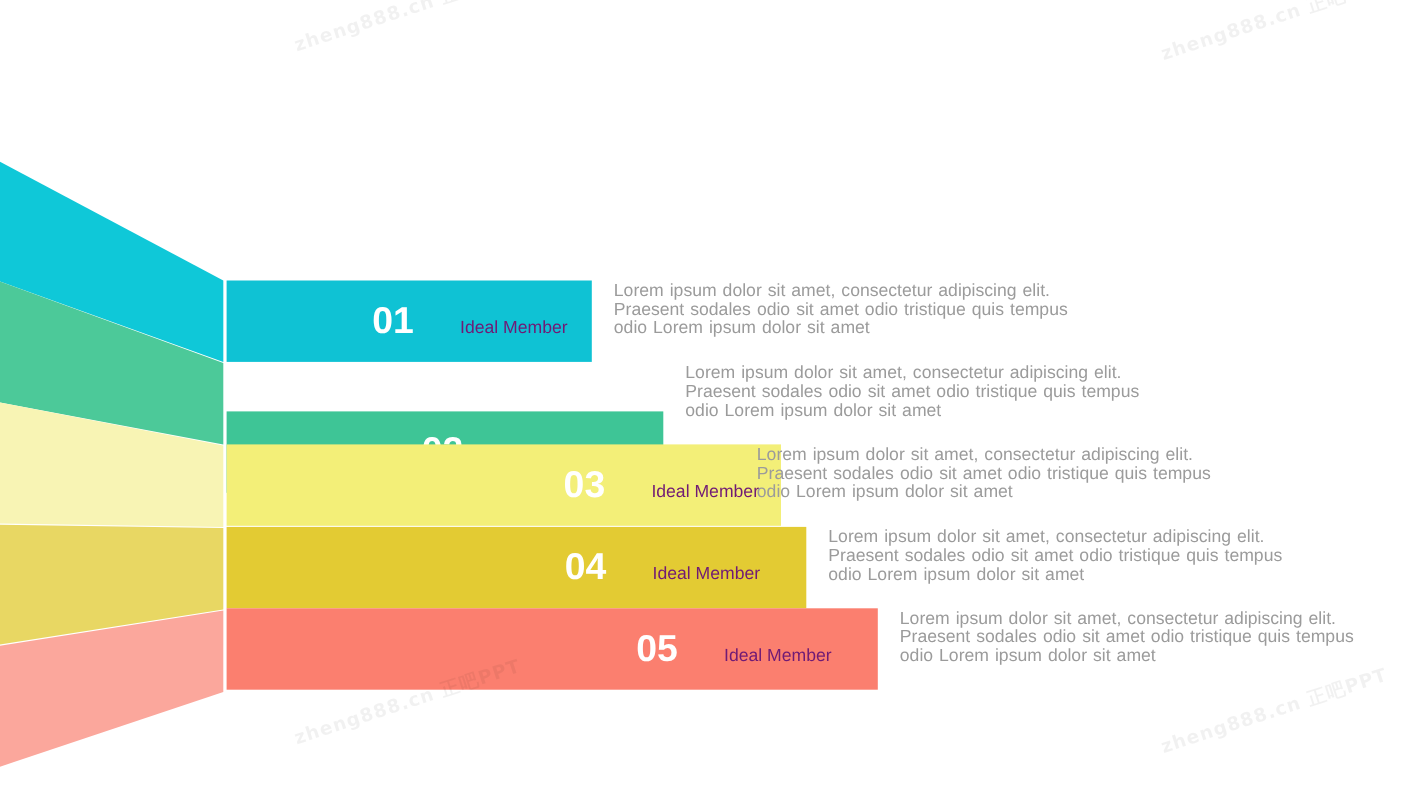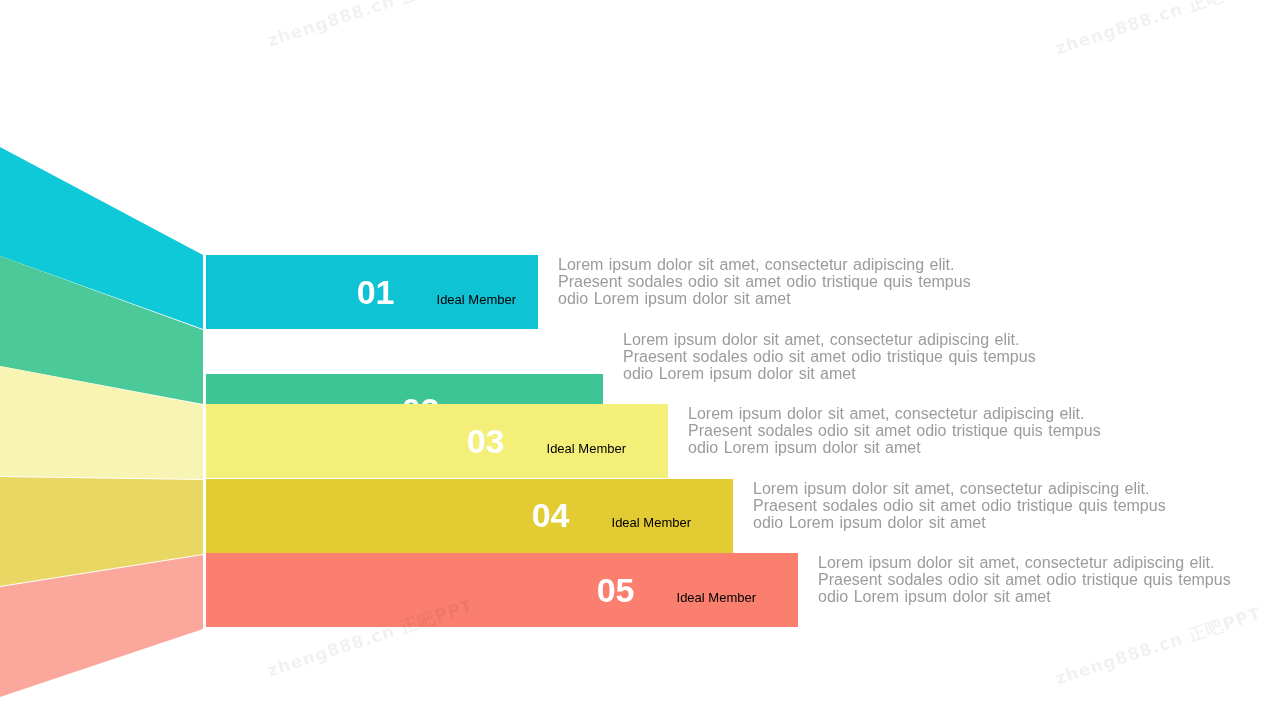--- a/index.html
+++ b/index.html
@@ -105,23 +105,23 @@
   }
   .band-num {
     font-family: "Liberation Sans", sans-serif;
     font-size: 34px;
     font-weight: bold;
     color: #ffffff;
     letter-spacing: 0px;
   }
   .band-label {
     font-family: "Liberation Sans", sans-serif;
-    font-size: 13px;
+    font-size: 16px;
     font-weight: normal;
-    color: #000000;
+    color: #701a75;
     margin-left: 42px;
   }
 
   
   .desc {
     position: absolute;
     font-family: "Liberation Sans", sans-serif;
     font-size: 16px;
     line-height: 17px;
     color: #9b9b9b;
@@ -162,21 +162,21 @@
           <span class="band-num">01</span>
           <span class="band-label">Ideal Member</span>
         </div>
       </div>
       <div class="band" style="top: 329.5px; width: 397px; background: rgb(62, 197, 150); padding-right: 42px; margin-top: 44px;">
         <div class="band-inner">
           <span class="band-num">02</span>
           <span class="band-label">Ideal Member</span>
         </div>
       </div>
-      <div class="band" style="top: 404px; width: 462px; background: rgb(243, 239, 120); padding-right: 42px;">
+      <div class="band" style="top: 404px; width: 504px; background: rgb(243, 239, 120); padding-right: 20px;">
         <div class="band-inner">
           <span class="band-num">03</span>
           <span class="band-label">Ideal Member</span>
         </div>
       </div>
       <div class="band" style="top: 478.5px; width: 527px; background: rgb(227, 203, 51); padding-right: 42px;">
         <div class="band-inner">
           <span class="band-num">04</span>
           <span class="band-label">Ideal Member</span>
         </div>

